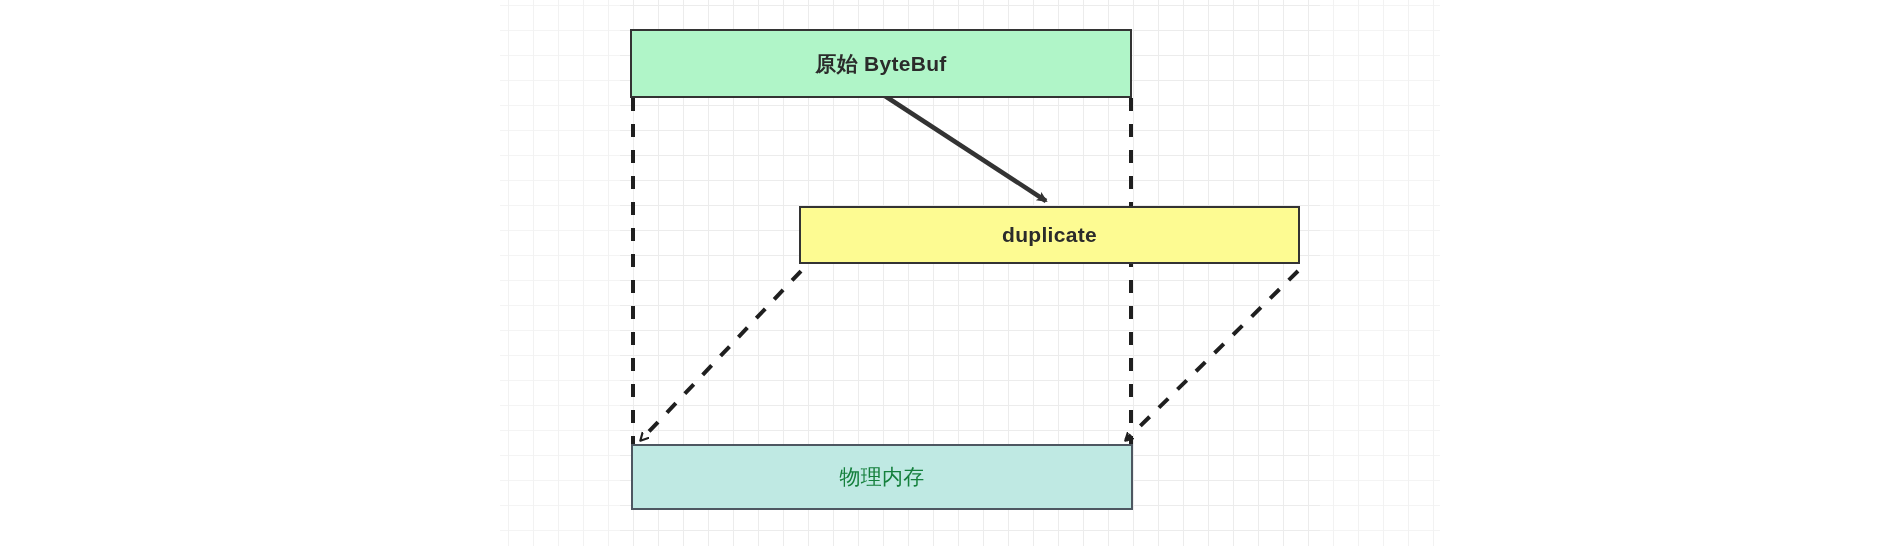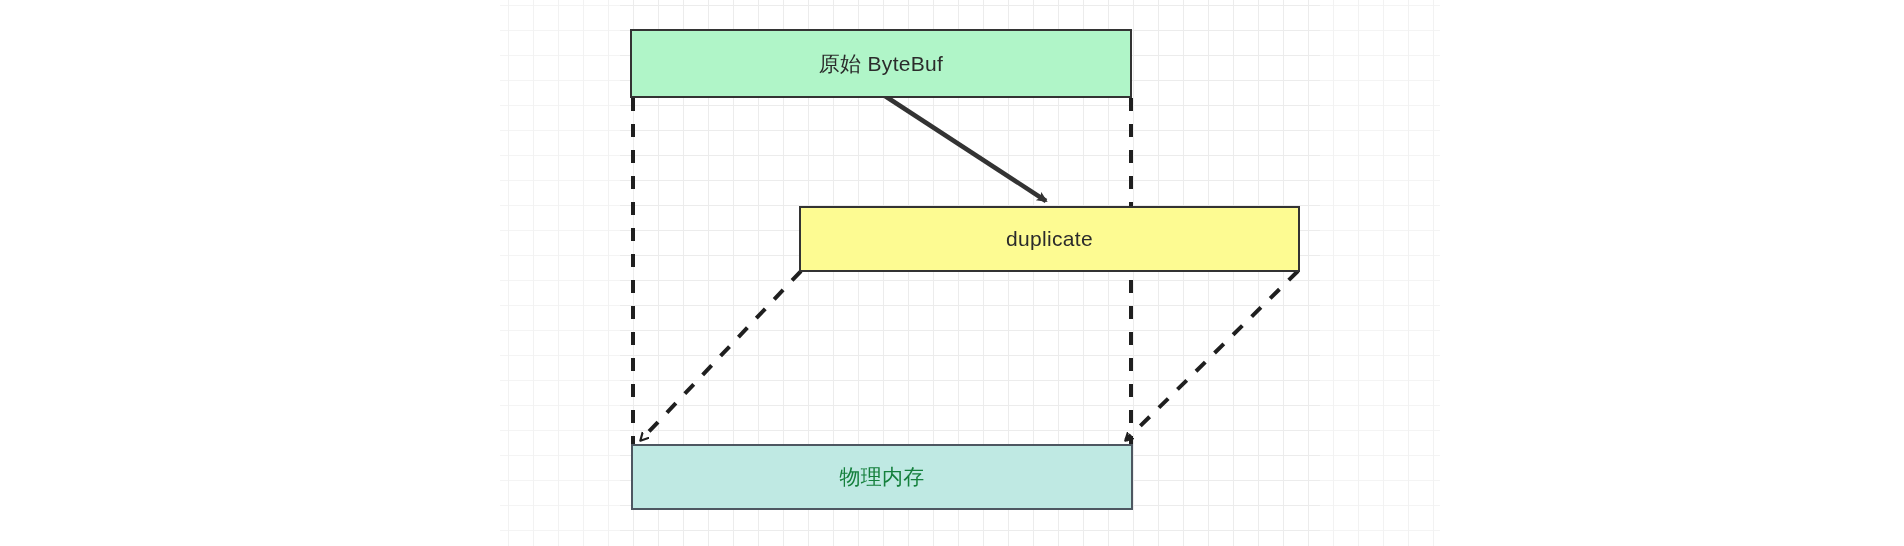--- a/index.html
+++ b/index.html
@@ -51,36 +51,36 @@
     height: 546px;
   }
   .node {
     position: absolute;
     box-sizing: border-box;
     border: 2px solid #333333;
     display: flex;
     align-items: center;
     justify-content: center;
     font-size: 21px;
-    font-weight: normal;
+    font-weight: bold;
     letter-spacing: 0.3px;
   }
   .node-original {
     left: 630px;
     top: 29px;
     width: 502px;
     height: 69px;
     background: #b0f5c8;
     color: #2b2b2b;
   }
   .node-duplicate {
     left: 799px;
     top: 206px;
     width: 501px;
-    height: 66px;
+    height: 58px;
     background: #fdfb92;
     color: #2b2b2b;
   }
   .node-memory {
     left: 631px;
     top: 444px;
     width: 502px;
     height: 66px;
     background: #bfe9e3;
     border-color: #4d5761;

